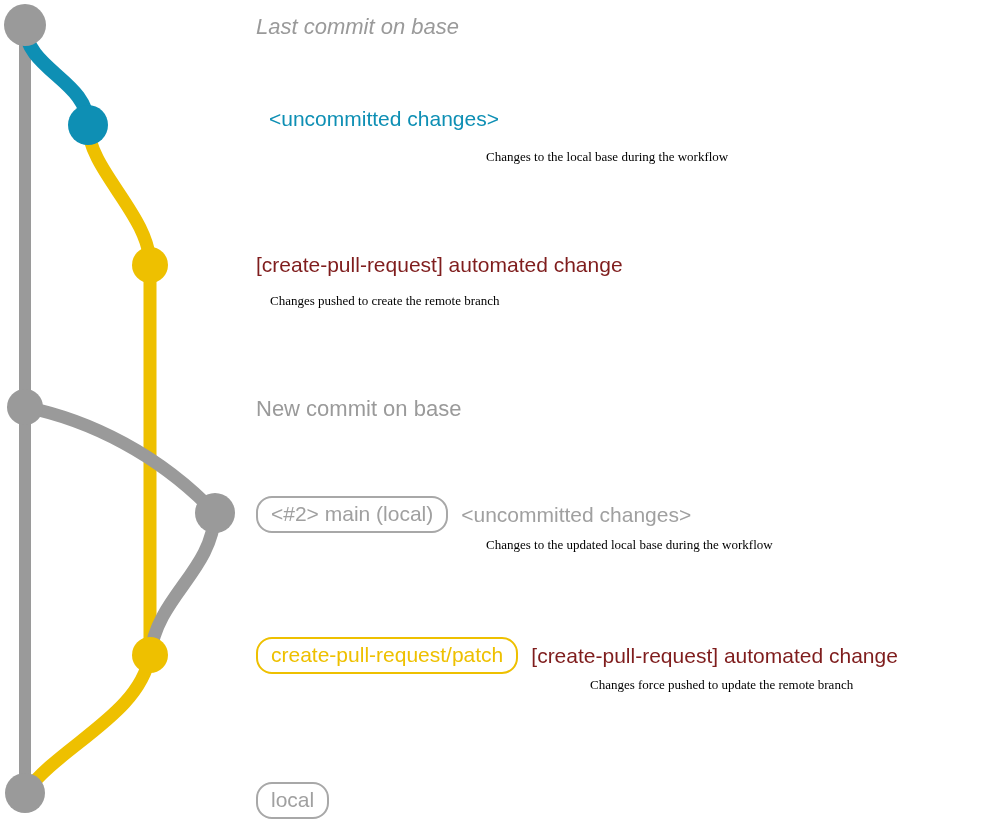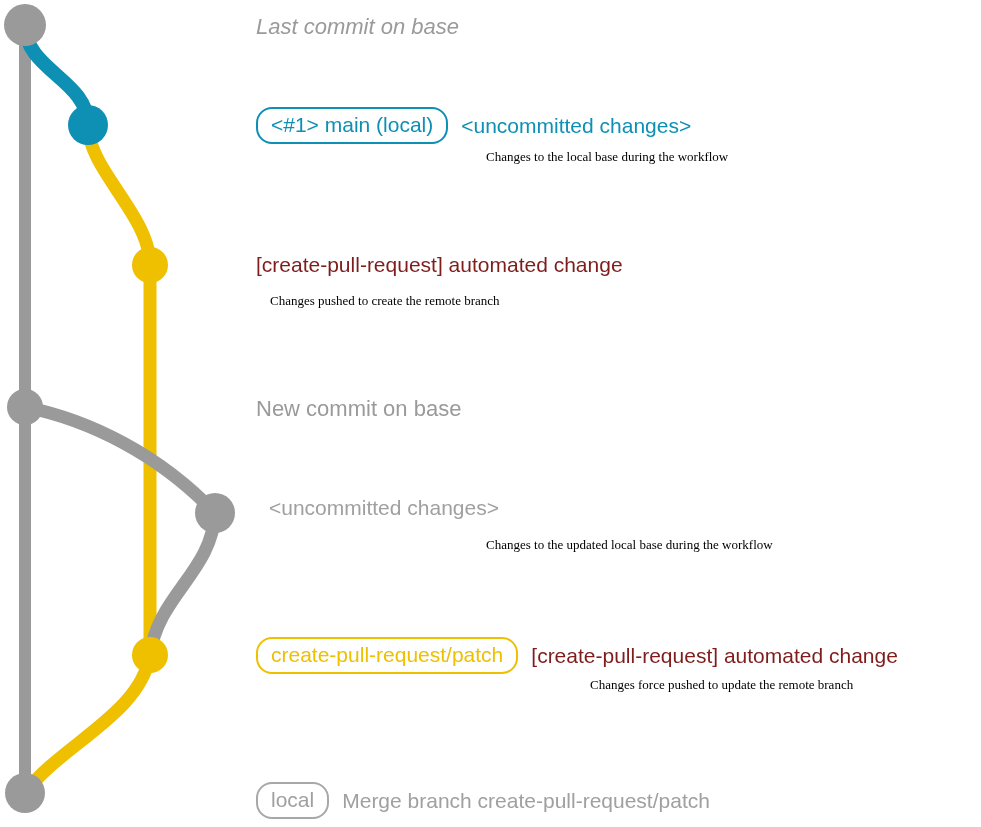--- a/index.html
+++ b/index.html
@@ -91,39 +91,38 @@
   <circle cx="150" cy="265" r="18" fill="#eec000"></circle>
   <circle cx="25" cy="407" r="18" fill="#9a9a9a"></circle>
   <circle cx="215" cy="513" r="20" fill="#9a9a9a"></circle>
   <circle cx="150" cy="655" r="18" fill="#eec000"></circle>
   <circle cx="25" cy="793" r="20" fill="#9a9a9a"></circle>
 </svg>
 
 <div class="heading" style="left:256px; top:14px;font-style:italic;">Last commit on base</div>
 
 <div class="row" style="left:256px; top:107px;">
-  <span class="pill teal">&lt;#1&gt; main (local)</span>
   <span class="subject teal">&lt;uncommitted changes&gt;</span>
 </div>
 <div class="note" style="left:486px; top:146px;">Changes to the local base during the workflow</div>
 
 <div class="row" style="left:256px; top:253px;">
   <span class="subject yellow nopill">[create-pull-request] automated change</span>
 </div>
 <div class="note" style="left:270px; top:290px;">Changes pushed to create the remote branch</div>
 
 <div class="heading" style="left:256px; top:396px;">New commit on base</div>
 
 <div class="row" style="left:256px; top:496px;">
+  <span class="pill gray">&lt;#2&gt; main (local)</span>
   <span class="subject gray">&lt;uncommitted changes&gt;</span>
 </div>
 <div class="note" style="left:486px; top:534px;">Changes to the updated local base during the workflow</div>
 
 <div class="row" style="left:256px; top:637px;">
   <span class="pill yellow">create-pull-request/patch</span>
   <span class="subject yellow">[create-pull-request] automated change</span>
 </div>
 <div class="note" style="left:566px; top:674px;margin-left:24px;">Changes force pushed to update the remote branch</div>
 
 <div class="row" style="left:256px; top:782px;">
   <span class="pill gray">local</span>
-  <span class="subject gray">Merge branch create-pull-request/patch</span>
 </div>
 
 </body></html>

